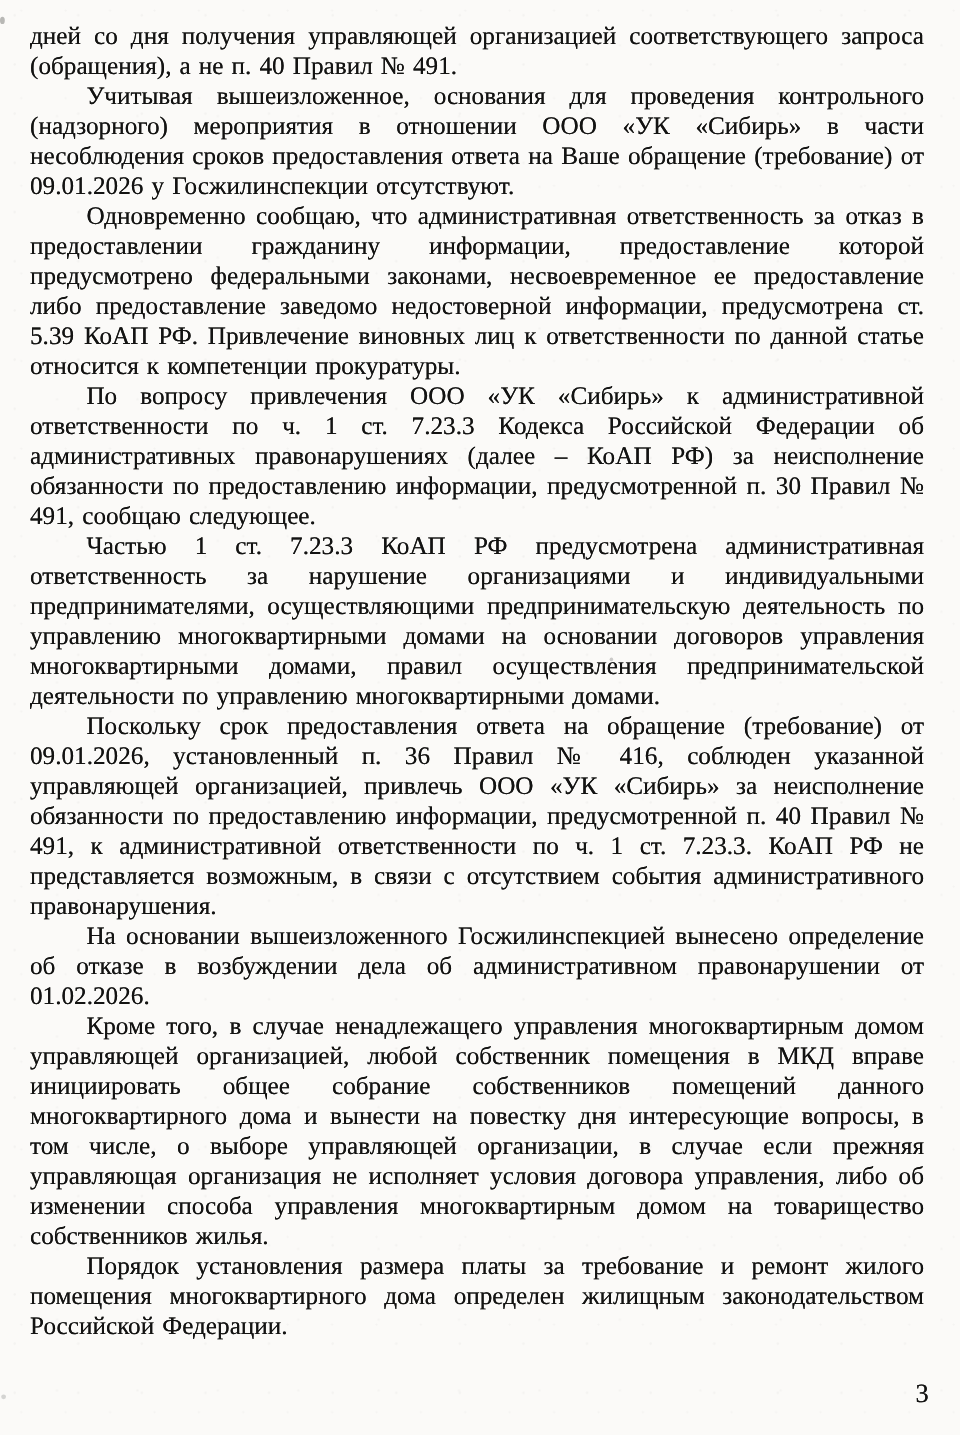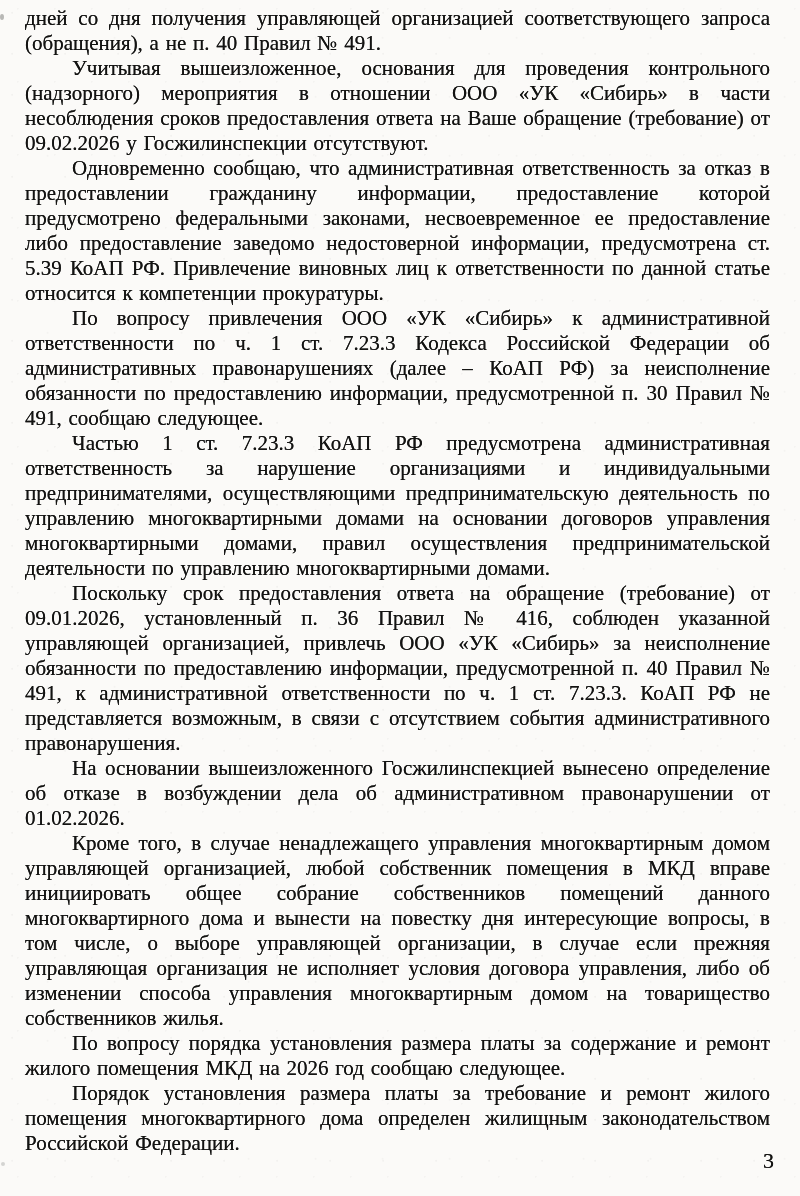--- a/index.html
+++ b/index.html
@@ -18,21 +18,21 @@
       radial-gradient(circle at 71% 64%, rgba(90,90,88,0.04) 0.6px, transparent 1.4px),
       radial-gradient(circle at 48% 12%, rgba(90,90,88,0.045) 0.5px, transparent 1.2px);
     background-size: 53px 41px, 67px 59px, 37px 73px;
     overflow: hidden;
     font-family: "Liberation Serif", "DejaVu Serif", serif;
     color: #131312;
   }
   .scan-content {
     position: absolute;
     left: 25px;
-    top: 6px;
+    top: 18px;
     width: 745px;
   }
   .para {
     margin: 0;
     font-size: 21px;
     line-height: 25px;
     text-align: justify;
     text-align-last: left;
     text-indent: 47px;
     word-spacing: 1.5px;
@@ -58,28 +58,27 @@
   .speck.s1 { left: 0; top: 14px; width: 4px; height: 6px; }
   .speck.s2 { left: 508px; top: 548px; width: 3px; height: 3px; background: rgba(60,60,58,0.25); }
   .speck.s3 { left: 1px; top: 1162px; width: 4px; height: 4px; background: rgba(60,60,58,0.2); }
 </style>
 </head>
 <body>
 
 <div class="scan-page">
   <div class="scan-content">
     <p class="para continuation">дней со дня получения управляющей организацией соответствующего запроса (обращения), а не п. 40 Правил № 491.</p>
-    <p class="para">Учитывая вышеизложенное, основания для проведения контрольного (надзорного) мероприятия в отношении ООО «УК «Сибирь» в части несоблюдения сроков предоставления ответа на Ваше обращение (требование) от 09.02.2026 у Госжилинспекции отсутствуют.</p>
+    <p class="para">Учитывая вышеизложенное, основания для проведения контрольного (надзорного) мероприятия в отношении ООО «УК «Сибирь» в части несоблюдения сроков предоставления ответа на Ваше обращение (требование) от 09.01.2026 у Госжилинспекции отсутствуют.</p>
     <p class="para">Одновременно сообщаю, что административная ответственность за отказ в предоставлении гражданину информации, предоставление которой предусмотрено федеральными законами, несвоевременное ее предоставление либо предоставление заведомо недостоверной информации, предусмотрена ст. 5.39 КоАП РФ. Привлечение виновных лиц к ответственности по данной статье относится к компетенции прокуратуры.</p>
     <p class="para">По вопросу привлечения ООО «УК «Сибирь» к административной ответственности по ч. 1 ст. 7.23.3 Кодекса Российской Федерации об административных правонарушениях (далее – КоАП РФ) за неисполнение обязанности по предоставлению информации, предусмотренной п. 30 Правил № 491, сообщаю следующее.</p>
     <p class="para">Частью 1 ст. 7.23.3 КоАП РФ предусмотрена административная ответственность за нарушение организациями и индивидуальными предпринимателями, осуществляющими предпринимательскую деятельность по управлению многоквартирными домами на основании договоров управления многоквартирными домами, правил осуществления предпринимательской деятельности по управлению многоквартирными домами.</p>
     <p class="para">Поскольку срок предоставления ответа на обращение (требование) от 09.01.2026, установленный п. 36 Правил № 416, соблюден указанной управляющей организацией, привлечь ООО «УК «Сибирь» за неисполнение обязанности по предоставлению информации, предусмотренной п. 40 Правил № 491, к административной ответственности по ч. 1 ст. 7.23.3. КоАП РФ не представляется возможным, в связи с отсутствием события административного правонарушения.</p>
     <p class="para">На основании вышеизложенного Госжилинспекцией вынесено определение об отказе в возбуждении дела об административном правонарушении от 01.02.2026.</p>
     <p class="para">Кроме того, в случае ненадлежащего управления многоквартирным домом управляющей организацией, любой собственник помещения в МКД вправе инициировать общее собрание собственников помещений данного многоквартирного дома и вынести на повестку дня интересующие вопросы, в том числе, о выборе управляющей организации, в случае если прежняя управляющая организация не исполняет условия договора управления, либо об изменении способа управления многоквартирным домом на товарищество собственников жилья.</p>
-    <p class="para">По вопросу порядка установления размера платы за содержание и ремонт жилого помещения МКД на 2026 год сообщаю следующее.</p>
     <p class="para">Порядок установления размера платы за требование и ремонт жилого помещения многоквартирного дома определен жилищным законодательством Российской Федерации.</p>
   </div>
 
   <div class="page-number">3</div>
 
   <div class="speck s1"></div>
   <div class="speck s2"></div>
   <div class="speck s3"></div>
 </div>
 

